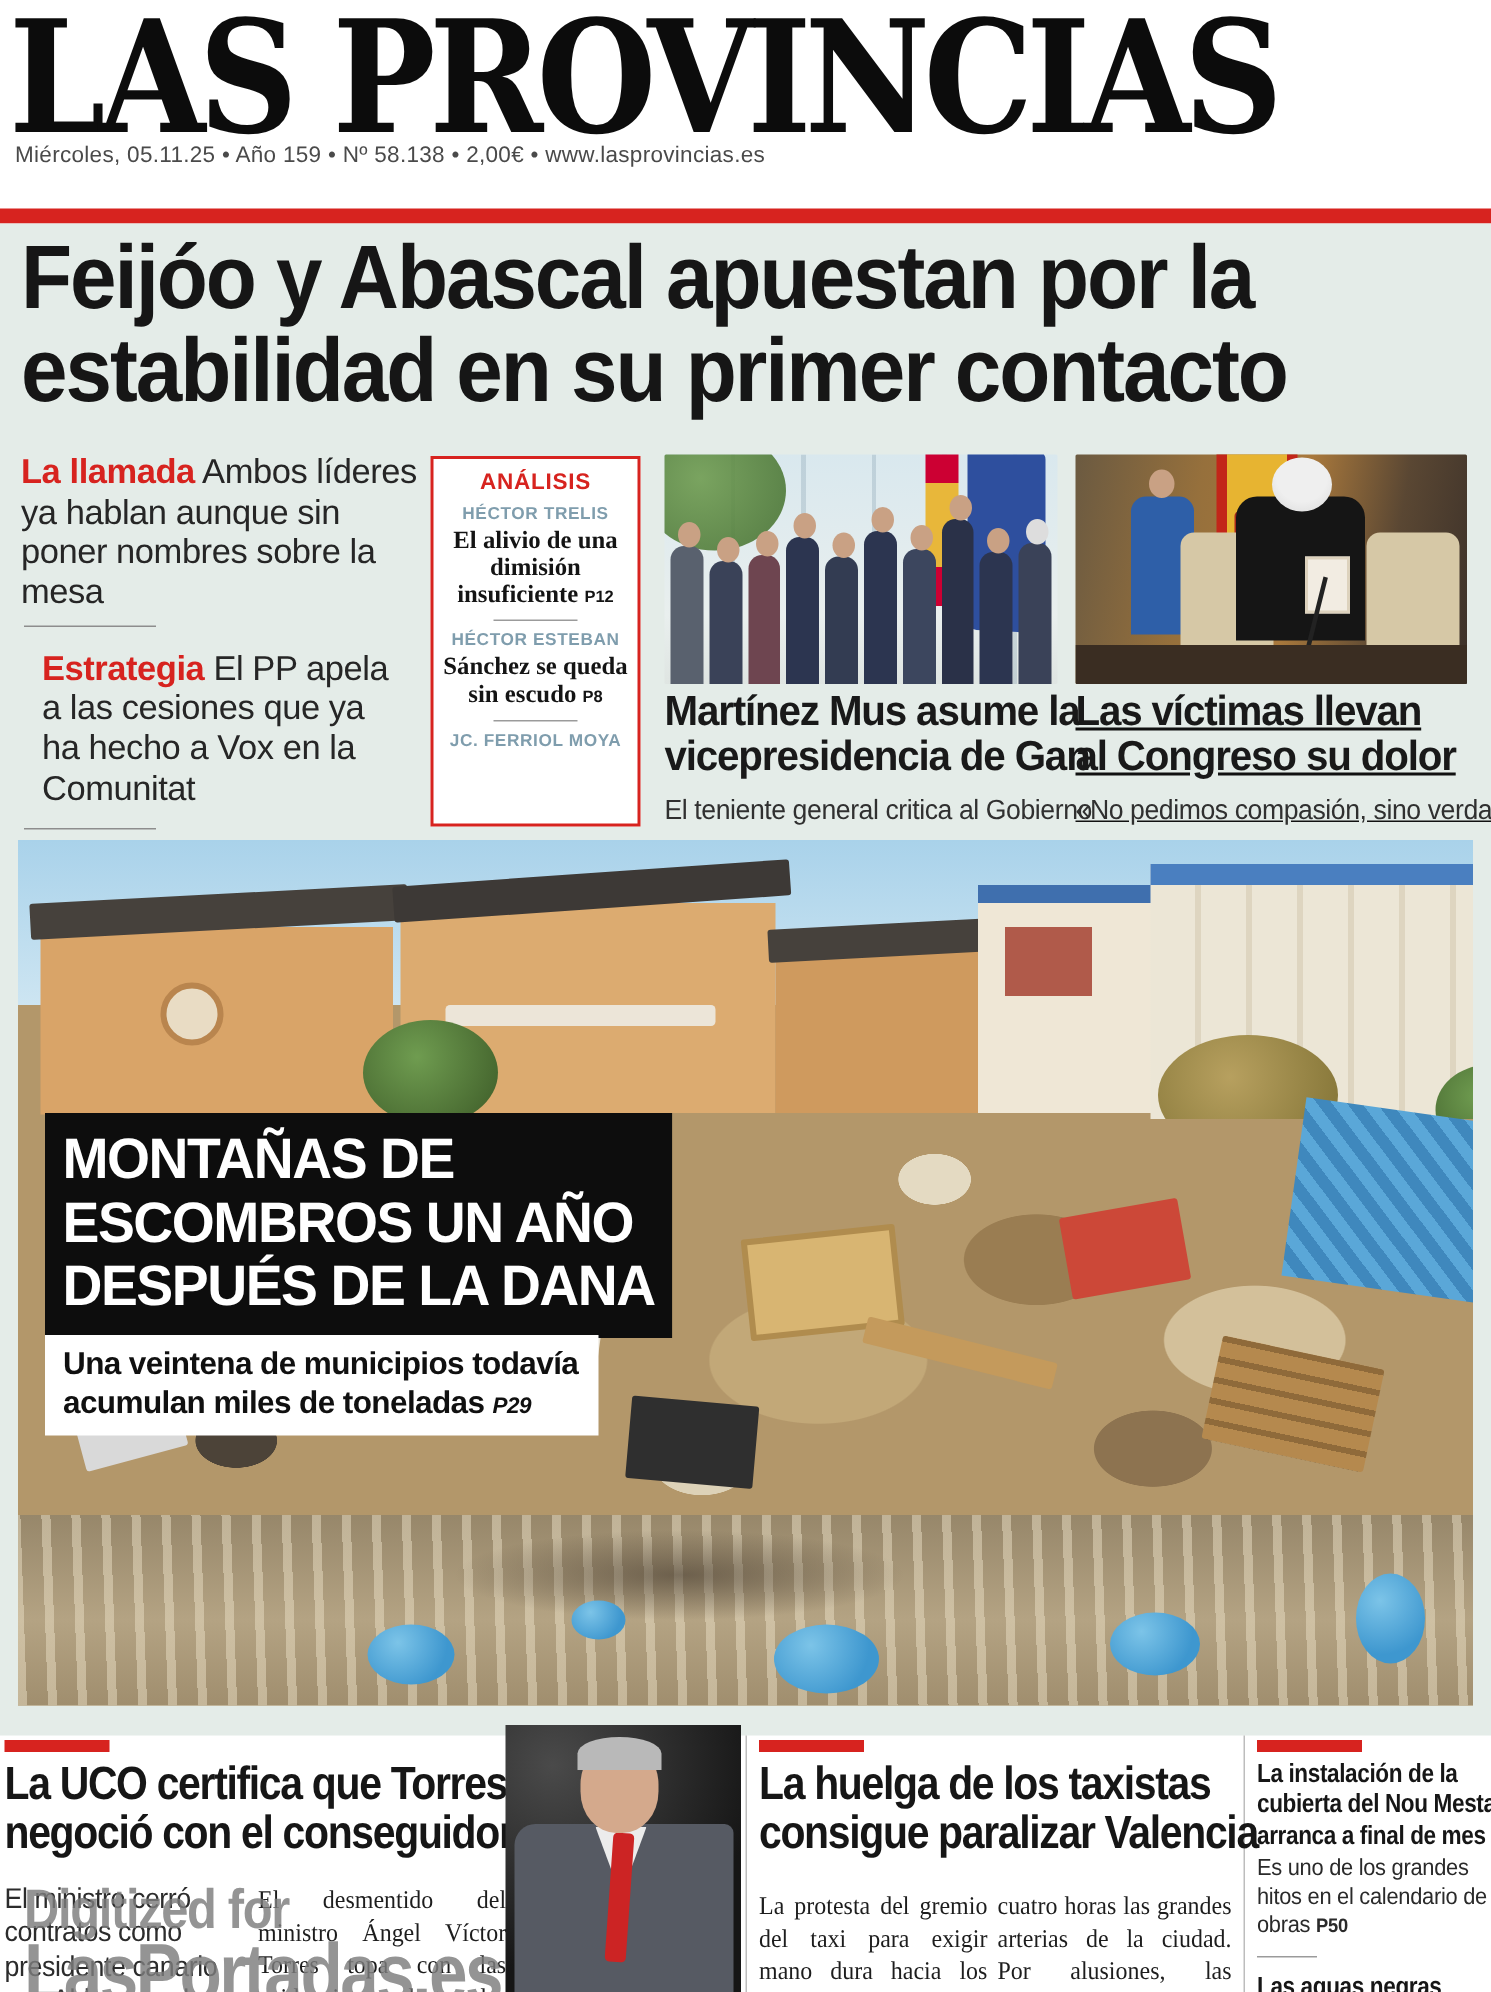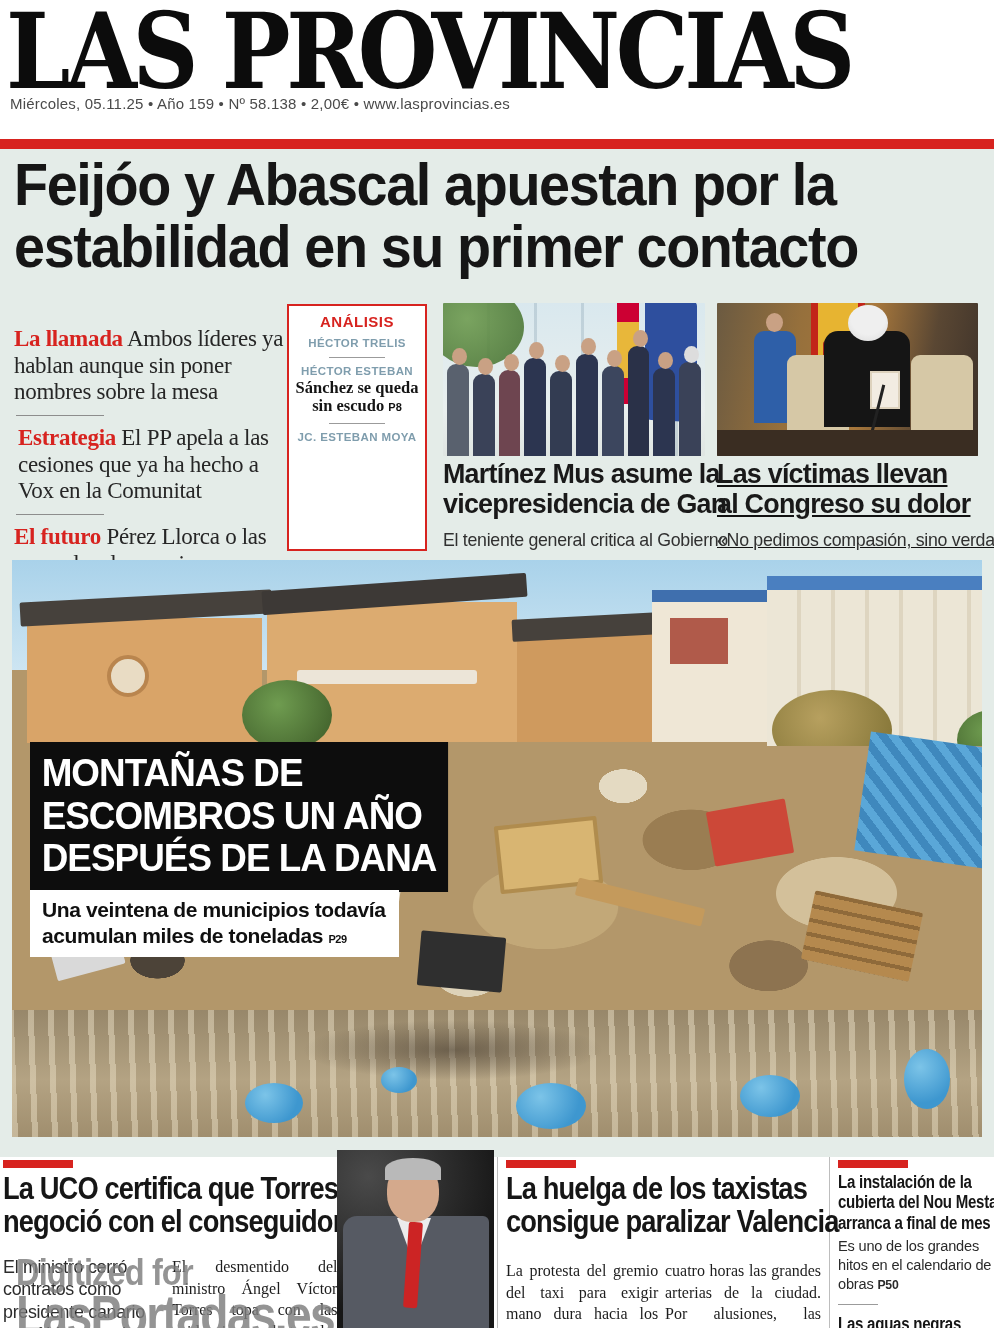--- a/index.html
+++ b/index.html
@@ -15,21 +15,21 @@
   #promo .px{font-size:27px;vertical-align:26px;}
   #promo .pn{font-size:52px;letter-spacing:-2px;}
   #promo .pp{font-size:36px;vertical-align:-6px;}
   #dateline{left:10px;top:95px;font-size:15px;color:#4a4a4a;letter-spacing:.2px;}
   #top-rule{left:0;top:139px;width:994px;height:10px;background:#d7231f;}
   #green-bg{left:0;top:149px;width:994px;height:1008px;background:#e4ece8;}
 
   
   #lead-headline{left:14px;top:154px;width:1040px;font-size:60px;font-weight:800;
     letter-spacing:-1.5px;line-height:1.04;color:#161616;transform:scaleX(.93);transform-origin:0 0;}
-  #briefs{left:14px;top:326px;width:270px;font-family:Liberation Serif, serif;}
+  #briefs{left:14px;top:301px;width:270px;}
   .brief{font-size:23px;line-height:1.16;color:#262626;letter-spacing:-.3px;}
   .brief .kick{color:#d7231f;font-weight:bold;}
   .brief .pref{font-size:14px;font-weight:bold;color:#111;letter-spacing:0;}
   .brief-div{border:0;border-top:1.5px solid #8d8d8d;width:88px;margin:9px 0 9px 2px;}
 
   
   #analysis{left:287px;top:304px;width:140px;height:247px;background:#fff;
     border:2.5px solid #d7231f;box-sizing:border-box;padding:7px 6px;text-align:center;}
   #analysis .a-title{color:#d7231f;font-weight:bold;font-size:15px;letter-spacing:.5px;}
   .a-author{color:#7f9dad;font-weight:bold;font-size:11.5px;letter-spacing:.4px;margin-top:7px;}
@@ -147,21 +147,21 @@
   .bg4{left:92%;bottom:28px;width:46px;height:60px;}
   .bg5{left:38%;bottom:44px;width:36px;height:26px;}
   .tarp{position:absolute;right:-10px;top:180px;width:130px;height:120px;transform:rotate(8deg);
     background:repeating-linear-gradient(45deg,#5aa7d8 0 8px,#3f88bd 8px 16px);}
 
   #feat-black{position:absolute;left:18px;top:182px;background:#0d0d0d;color:#fff;
     padding:10px 12px 12px 12px;display:inline-block;transform:scaleX(.97);transform-origin:0 0;}
   #feat-black div{font-size:38px;font-weight:900;letter-spacing:-1px;line-height:1.12;white-space:nowrap;}
   #feat-white{position:absolute;left:18px;top:330px;background:#fff;color:#101010;
     padding:7px 12px;width:345px;font-size:21px;font-weight:bold;letter-spacing:-.4px;line-height:1.25;}
-  #feat-white .pref{font-size:11px;}
+  #feat-white .pref{font-size:15px;font-style:italic;}
   #feat-caption{position:absolute;right:6px;bottom:10px;background:#101010;color:#fff;
     padding:4px 9px;font-size:15px;line-height:1.3;text-align:right;max-width:150px;}
   #feat-caption .cred{font-size:10.5px;font-weight:bold;letter-spacing:.5px;}
 
   
   .kbar{position:absolute;width:70px;height:8px;background:#d7231f;}
   #kbar1{left:3px;top:1160px;} #kbar2{left:506px;top:1160px;} #kbar3{left:838px;top:1160px;}
   .vdiv{position:absolute;top:1157px;height:171px;width:1px;background:#bdbdbd;}
   #vdiv1{left:497px;} #vdiv2{left:829px;}
   .bhead{position:absolute;font-size:31px;font-weight:800;letter-spacing:-1px;line-height:1.08;color:#161616;
@@ -211,33 +211,34 @@
   <div class="abs" id="green-bg"></div>
 
   <div class="abs" id="lead-headline">
     <span>Feijóo y Abascal apuestan por la</span><br>
     <span>estabilidad en su primer contacto</span>
   </div>
 
   <div class="abs" id="briefs">
     <p class="brief" style="margin:0"><span class="kick">La llamada</span><span> Ambos líderes ya hablan aunque sin poner nombres sobre la mesa</span></p>
     <hr class="brief-div">
-    <p class="brief" style="margin:4px"><span class="kick">Estrategia</span><span> El PP apela a las cesiones que ya ha hecho a Vox en la Comunitat</span></p>
+    <p class="brief" style="margin:14px"><span class="kick">Estrategia</span><span> El PP apela a las cesiones que ya ha hecho a Vox en la Comunitat</span></p>
     <hr class="brief-div">
     <p class="brief" style="margin:0"><span class="kick">El futuro</span><span> Pérez Llorca o las urnas, los dos caminos que contempla Génova </span><span class="pref">P3 A16</span></p>
   </div>
 
   <div class="abs" id="analysis">
     <div class="a-title">ANÁLISIS</div>
     <div class="a-author">HÉCTOR TRELIS</div>
+    <div class="a-head"><span>El alivio de una dimisión insuficiente </span><span class="pref">P12</span></div>
     <hr class="a-div">
     <div class="a-author">HÉCTOR ESTEBAN</div>
     <div class="a-head"><span>Sánchez se queda sin escudo </span><span class="pref">P8</span></div>
     <hr class="a-div">
-    <div class="a-author">JC. ESTEBAN MOYA</div>
+    <div class="a-author">JC. FERRIOL MOYA</div>
   </div>
 
   <div class="abs row-photo" id="photo1">
     <div class="win"></div>
     <div class="plant"></div>
     <div class="flag-s"></div>
     <div class="flag-b"></div>
     <div class="p1-people">
       <span class="fig"></span>
         <span class="fig"></span>

